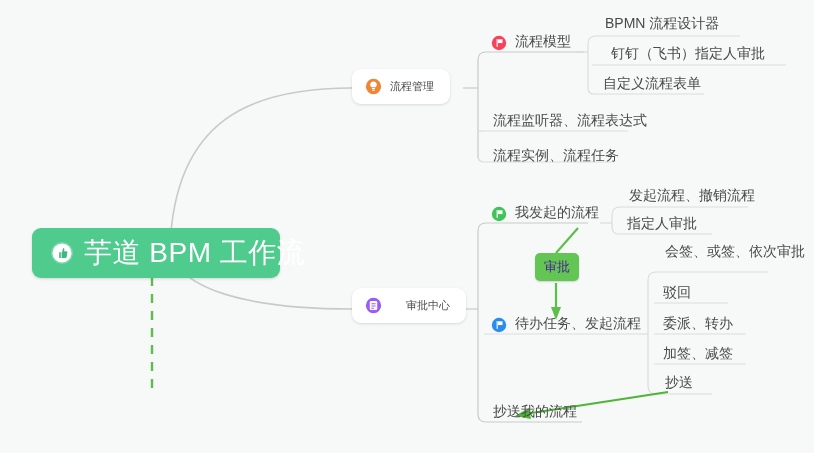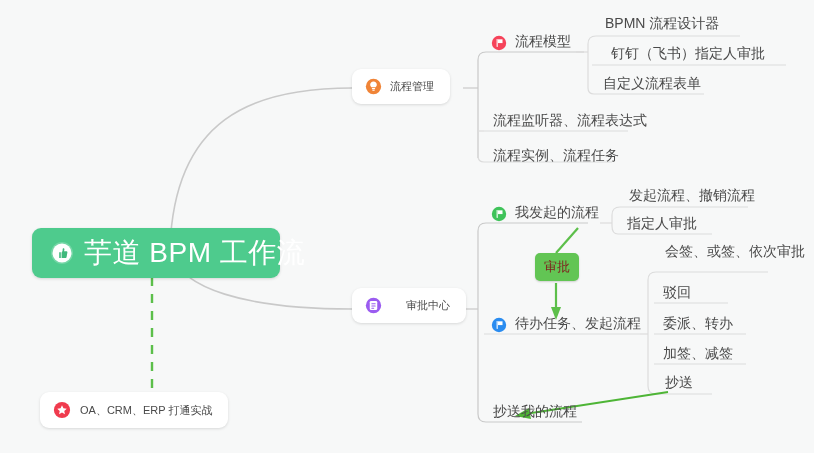--- a/index.html
+++ b/index.html
@@ -65,21 +65,21 @@
 
   
   .ico{display:inline-flex;align-items:center;justify-content:center;flex:0 0 auto;}
   .ico svg{display:block;}
 
   
   #badge-approve{
     position:absolute;
     left:535px;top:253px;
     background:#62c554;
-    color:#7f1d1d;
+    color:#4c1d95;
     font-size:13px;
     border-radius:5px;
     padding:5px 9px;
     box-shadow:0 1px 2px rgba(0,0,0,.16);
     white-space:nowrap;
   }
 </style>
 </head>
 <body style="background: rgb(247, 248, 248);">
 
@@ -264,24 +264,14 @@
   </div>
 
   <div class="leaf" style="left:484px;top:400px;">
     <span class="label">抄送我的流程</span>
   </div>
 
   <div id="badge-approve">
     <span>审批</span>
   </div>
 
-  <div class="node card" id="n-integration">
-    <span class="ico">
-      <svg width="18" height="18" viewBox="0 0 20 20">
-        <circle cx="10" cy="10" r="9" fill="#f03b4e"></circle>
-        <path d="M10 4.6 L11.6 8.1 L15.3 8.5 L12.5 11 L13.3 14.7 L10 12.8 L6.7 14.7
-                 L7.5 11 L4.7 8.5 L8.4 8.1 Z" fill="#ffffff"></path>
-      </svg>
-    </span>
-    <span class="label">OA、CRM、ERP 打通实战</span>
-  </div>
 
 </div>
 
 </body></html>

